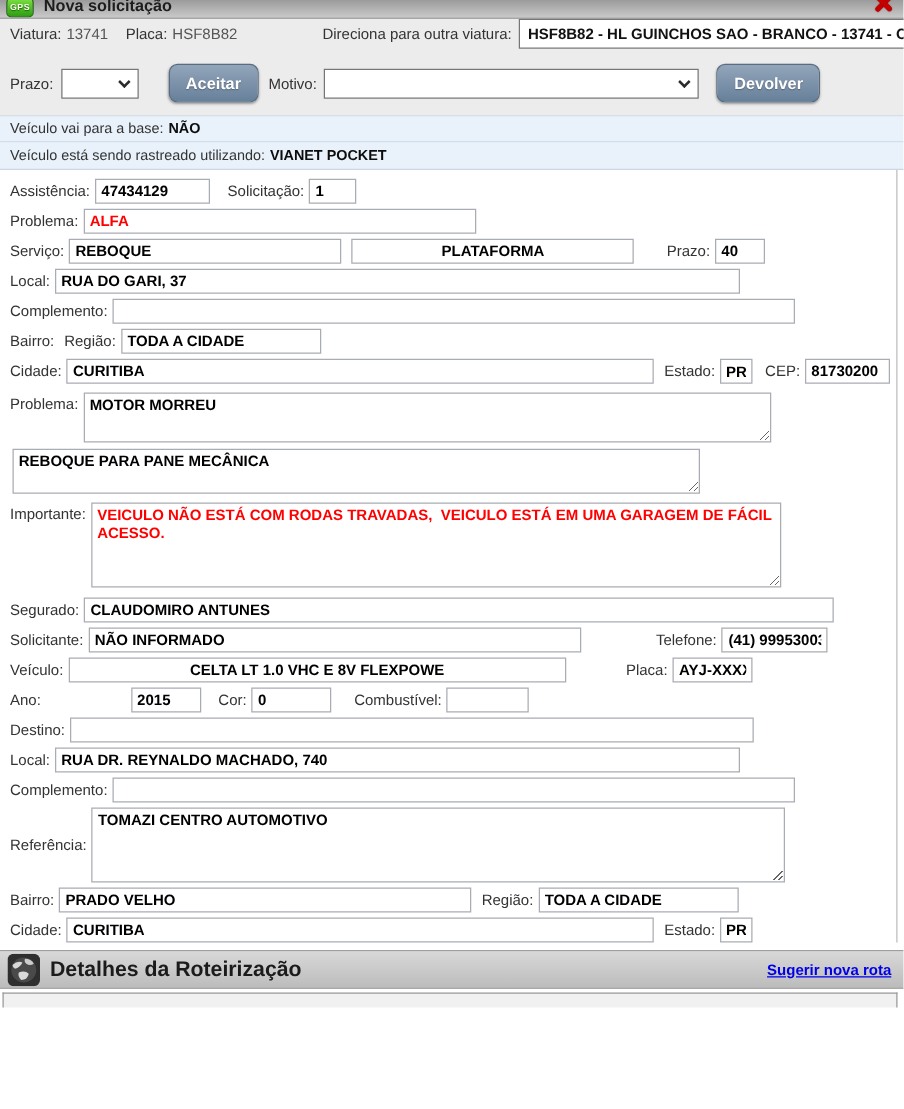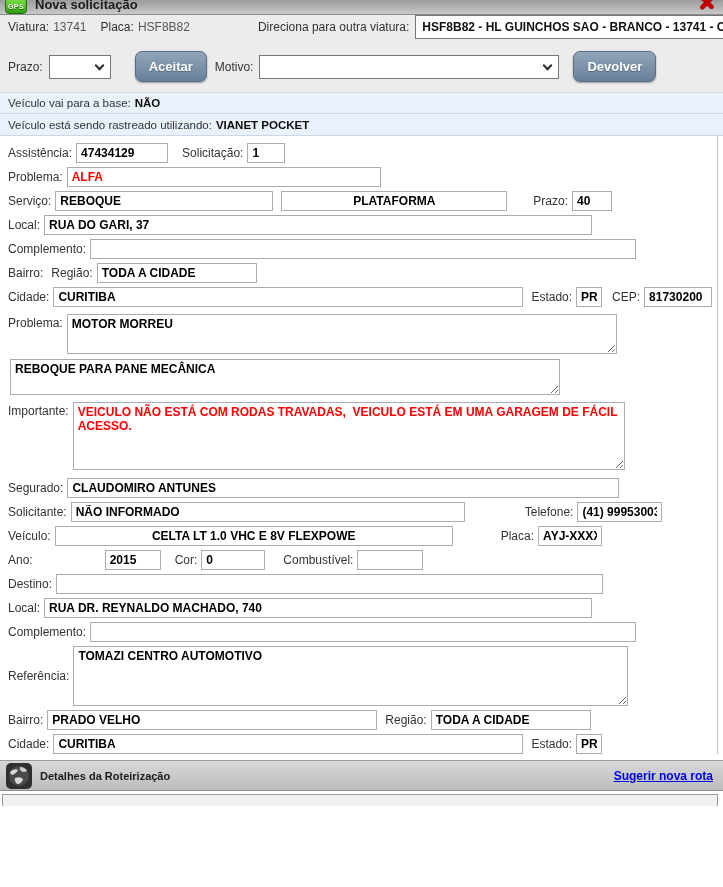--- a/index.html
+++ b/index.html
@@ -68,21 +68,21 @@
   }
   .red{ color:#f00 !important; }
   .ml4{margin-left:4px;} .ml6{margin-left:6px;} .ml8{margin-left:8px;text-align:center;} .ml10{margin-left:10px;}
   .ml14{margin-left:14px;} .ml18{margin-left:18px;} .ml24{margin-left:24px;} .ml48{margin-left:48px;}
   
   .section-head{
     margin-top:6px; height:31px; background:linear-gradient(180deg,#d8d8d8,#bcbcbc);
     border-top:1px solid #9e9e9e; border-bottom:1px solid #8d8d8d;
     display:flex; align-items:center; padding:0 10px 0 6px;
   }
-  .section-title{ font-weight:bold; font-size:11px; color:#1b1b1b; margin-left:8px; flex:1; }
+  .section-title{ font-weight:bold; font-size:17px; color:#1b1b1b; margin-left:8px; flex:1; }
   .link{ color:#0000e8; text-decoration:underline; font-weight:bold; font-size:12px; cursor:pointer; }
   .bottom-strip{
     margin:3px 5px 0 2px; border:1px solid #9a9a9a; border-bottom:none;
     background:#f1f1f1; height:12px;
   }
 </style>
 </head>
 <body>
 
 <div class="app">
@@ -192,21 +192,21 @@
       <textarea style="width: 550px; height: 36px;">REBOQUE PARA PANE MECÂNICA</textarea>
     </div>
 
     <div class="frow top" style="margin-top:7px">
       <span class="lbl" style="margin-top:2px">Importante:</span>
       <textarea class="ml4 red" style="width: 552px; height: 68px;">VEICULO NÃO ESTÁ COM RODAS TRAVADAS,  VEICULO ESTÁ EM UMA GARAGEM DE FÁCIL ACESSO.</textarea>
     </div>
 
     <div class="frow" style="margin-top:8px">
       <span class="lbl">Segurado:</span>
-      <input type="text" class="ml4" style="width: 552px;" value="CLAUDOMIRO ANTUNES">
+      <input type="text" class="ml4" style="width: 600px;" value="CLAUDOMIRO ANTUNES">
     </div>
 
     <div class="frow">
       <span class="lbl">Solicitante:</span>
       <input type="text" class="ml4" style="width: 394px;" value="NÃO INFORMADO">
       <span class="lbl" style="margin-left:60px">Telefone:</span>
       <input type="text" class="ml4" style="width: 85px;" value="(41) 999530032">
     </div>
 
     <div class="frow">

